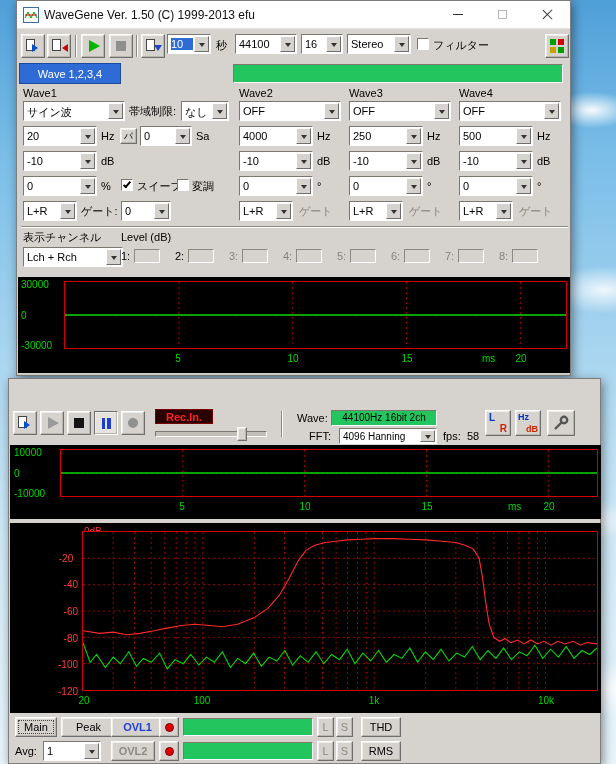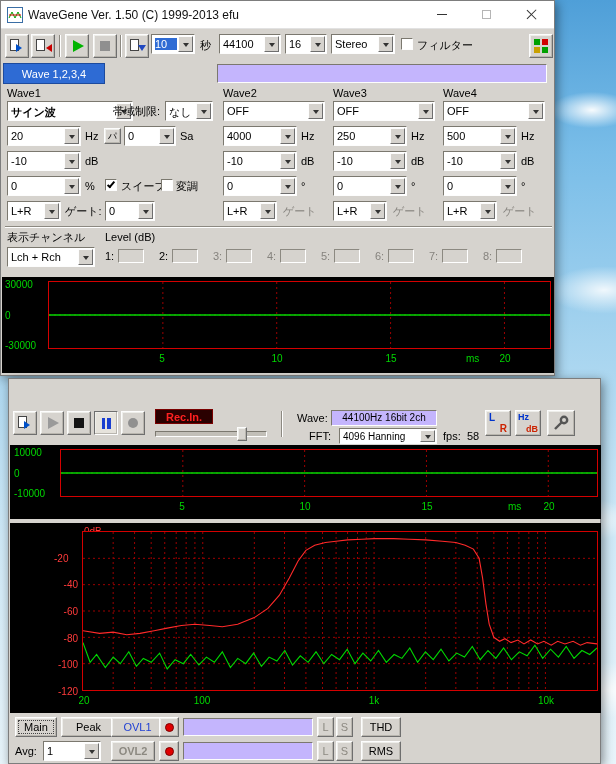--- a/index.html
+++ b/index.html
@@ -29,21 +29,21 @@
     border-color:#fdfdfd #6e6e6e #6e6e6e #fdfdfd;box-shadow:inset -1px -1px 0 #b8b5ae,inset 1px 1px 0 #eeeeea;
     display:flex;align-items:center;justify-content:center;}
   .tbtn.pressed{border-color:#6e6e6e #fdfdfd #fdfdfd #6e6e6e;background:#e6e3dc;}
   .combo{position:absolute;height:20px;background:#fff;border:1px solid;border-color:#7b786f #fdfdfd #fdfdfd #7b786f;}
   .combo .val{position:absolute;left:3px;top:3px;right:17px;font-size:11px;white-space:nowrap;overflow:hidden;}
   .combo.h16 .val{top:2px;font-size:10px;}
   .combo .arw{position:absolute;top:1px;right:1px;bottom:1px;width:15px;background:#d6d3ce;border:1px solid;
     border-color:#fdfdfd #6e6e6e #6e6e6e #fdfdfd;}
   .tri{position:absolute;left:50%;top:50%;margin:-1px 0 0 -3px;width:0;height:0;
     border:3px solid transparent;border-top:4px solid #333;}
-  .sunk{position:absolute;background:#c4b5fd;border:1px solid;border-color:#7b786f #fdfdfd #fdfdfd #7b786f;font-size:11px;}
+  .sunk{position:absolute;background:#22c55e;border:1px solid;border-color:#7b786f #fdfdfd #fdfdfd #7b786f;font-size:11px;}
   .cbx{position:absolute;width:12px;height:12px;background:#fff;border:1px solid;border-color:#7b786f #fdfdfd #fdfdfd #7b786f;}
   .chk{position:absolute;left:3px;top:0px;width:4px;height:8px;border:solid #000;border-width:0 2px 2px 0;transform:rotate(40deg);}
   .lvl{position:absolute;width:26px;height:14px;background:#d6d3ce;border:1px solid;border-color:#8c8981 #fff #fff #8c8981;}
   .vsep{position:absolute;width:2px;border-left:1px solid #8c8981;border-right:1px solid #fff;}
   .hsep{position:absolute;left:4px;right:4px;height:2px;border-top:1px solid #8c8981;border-bottom:1px solid #fff;}
   .tab{position:absolute;height:21px;display:flex;align-items:center;justify-content:center;font-size:11px;}
   .tab.on{background:#2e6bd4;color:#fff;border:1px solid #1c4a9e;}
   .tab.off{background:#d6d3ce;color:#000;border:1px solid;border-color:#fdfdfd #6e6e6e #6e6e6e #fdfdfd;}
   .black{position:absolute;background:#000;}
   .glab{position:absolute;font-size:10px;color:#00d800;line-height:11px;white-space:nowrap;}
@@ -64,21 +64,21 @@
   .rec-dot{width:10px;height:10px;border-radius:50%;background:#909090;}
   .pagei{position:relative;width:16px;height:14px;}
   .pagei .pg{position:absolute;left:1px;top:0;width:9px;height:12px;background:#fff;border:1px solid #444;}
   .pagei .ar{position:absolute;right:-1px;bottom:1px;width:0;height:0;border:4px solid transparent;}
   .recin{position:absolute;background:#2a0000;border:1px solid #7a0000;color:#ff2020;font-weight:bold;font-size:11px;
     display:flex;align-items:center;justify-content:center;}
 </style>
 </head>
 <body>
 
-<div class="win" id="wg" style="left:0;top:0;width:555px;height:376px;">
+<div class="win" id="wg" style="left:16px;top:0;width:555px;height:376px;">
 
   <div class="titlebar" style="height:28px;">
     <span style="margin-left:6px;display:flex;">
       <svg width="16" height="16">
           <rect x="0.5" y="0.5" width="15" height="15" fill="#fff" stroke="#3a6ea5"></rect>
           <polyline points="2,11 5,5 8,11 11,5 14,11" stroke="#00a000" fill="none"></polyline>
           <line x1="2" y1="8" x2="14" y2="8" stroke="#d00000"></line>
         </svg>
     </span>
     <span class="ttext">WaveGene  Ver. 1.50  (C) 1999-2013 efu</span>
@@ -163,21 +163,21 @@
     <span>Wave 1,2,3,4</span>
   </div>
   <div class="sunk" style="left:216px;top:63px;width:330px;height:19px;line-height:17px;padding-left:3px;"></div>
 
   <div style="position:absolute;left:0;top:84px;width:555px;height:192px;">
     <span class="lab" style="left:6px;top:2px;">Wave1</span>
     <span class="lab" style="left:222px;top:2px;">Wave2</span>
     <span class="lab" style="left:332px;top:2px;">Wave3</span>
     <span class="lab" style="left:442px;top:2px;">Wave4</span>
 
-    <div class="combo" style="left:6px;top:16px;width:126px;font-weight:bold;">
+    <div class="combo" style="left:6px;top:16px;width:102px;">
       <span class="val">サイン波</span>
       <span class="arw">
           <span class="tri"></span>
         </span>
     </div>
     <span class="lab" style="left:112px;top:20px;">帯域制限:</span>
     <div class="combo" style="left:164px;top:16px;width:48px;">
       <span class="val">なし</span>
       <span class="arw">
           <span class="tri"></span>
@@ -334,21 +334,21 @@
       <span class="val">L+R</span>
       <span class="arw">
           <span class="tri"></span>
         </span>
     </div>
     <span class="lab gray" style="left:502px;top:120px;">ゲート</span>
 
     <div class="hsep" style="top:141px;"></div>
     <span class="lab" style="left:6px;top:146px;">表示チャンネル</span>
     <span class="lab" style="left:104px;top:146px;">Level (dB)</span>
-    <div class="combo" style="left:6px;top:162px;width:88px;">
+    <div class="combo" style="left:6px;top:162px;width:100px;">
       <span class="val">Lch + Rch</span>
       <span class="arw">
           <span class="tri"></span>
         </span>
     </div>
     <span class="lab" style="left:104px;top:165px;">1:</span>
     <span class="lvl" style="left:117px;top:164px;"></span>
     <span class="lab" style="left:158px;top:165px;">2:</span>
     <span class="lvl" style="left:171px;top:164px;"></span>
     <span class="lab gray" style="left:212px;top:165px;">3:</span>
@@ -467,21 +467,21 @@
     <span class="glab cx" style="left:295px;top:56px;">10</span>
     <span class="glab cx" style="left:417px;top:56px;">15</span>
     <span class="glab cx" style="left:539px;top:56px;">20</span>
     <span class="glab" style="left:498px;top:56px;">ms</span>
   </div>
 
   <div style="position:absolute;left:0;top:140px;width:100%;height:4px;background:#d6d3ce;"></div>
 
   <div class="black" style="left:1px;top:144px;width:591px;height:190px;">
     <span class="rlab" style="left:74px;top:3px;">0dB</span>
-    <span class="rlab" style="left:44px;top:30px;width:24px;text-align:left;">-20</span>
+    <span class="rlab" style="left:44px;top:30px;width:24px;text-align:center;">-20</span>
     <span class="rlab" style="left:44px;top:56px;width:24px;text-align:right;">-40</span>
     <span class="rlab" style="left:44px;top:83px;width:24px;text-align:right;">-60</span>
     <span class="rlab" style="left:44px;top:110px;width:24px;text-align:right;">-80</span>
     <span class="rlab" style="left:40px;top:136px;width:28px;text-align:right;">-100</span>
     <span class="rlab" style="left:40px;top:163px;width:28px;text-align:right;">-120</span>
     <div class="plot" id="ws-sp" style="left:72px;top:8px;width:516px;height:160px;">
         <svg width="514" height="158">
           <line x1="30.170302384873384" y1="0" x2="30.170302384873384" y2="158" stroke="#9c0000" stroke-dasharray="2,3" stroke-width="1"></line>
           <line x1="51.57647259042878" y1="0" x2="51.57647259042878" y2="158" stroke="#9c0000" stroke-dasharray="2,3" stroke-width="1"></line>
           <line x1="68.18038815247577" y1="0" x2="68.18038815247577" y2="158" stroke="#9c0000" stroke-dasharray="2,3" stroke-width="1"></line>
@@ -519,21 +519,21 @@
       </div>
     <span class="glab cx" style="left:74px;top:172px;">20</span>
     <span class="glab cx" style="left:192px;top:172px;">100</span>
     <span class="glab cx" style="left:364px;top:172px;">1k</span>
     <span class="glab cx" style="left:536px;top:172px;">10k</span>
   </div>
 
   <div style="position:absolute;left:0;top:334px;width:100%;height:52px;">
     <div class="pbtn" style="left:6px;top:4px;width:42px;outline:1px dotted #444;outline-offset:-4px;">Main</div>
     <div class="pbtn" style="left:52px;top:4px;width:55px;">Peak</div>
-    <div class="pbtn" style="left:102px;top:4px;width:53px;color:#1f3fd4;font-weight:normal;">OVL1</div>
+    <div class="pbtn" style="left:102px;top:4px;width:53px;color:#1f3fd4;font-weight:bold;">OVL1</div>
     <div class="pbtn" style="left:150px;top:4px;width:20px;">
         <span class="dot"></span>
       </div>
     <div class="sunk" style="left:174px;top:5px;width:130px;height:18px;"></div>
     <div class="pbtn dis" style="left:308px;top:4px;width:17px;">L</div>
     <div class="pbtn dis" style="left:327px;top:4px;width:17px;">S</div>
     <div class="pbtn" style="left:352px;top:4px;width:40px;">THD</div>
     <span class="lab" style="left:6px;top:32px;">Avg:</span>
     <div class="combo" style="left:34px;top:28px;width:58px;">
       <span class="val">1</span>

